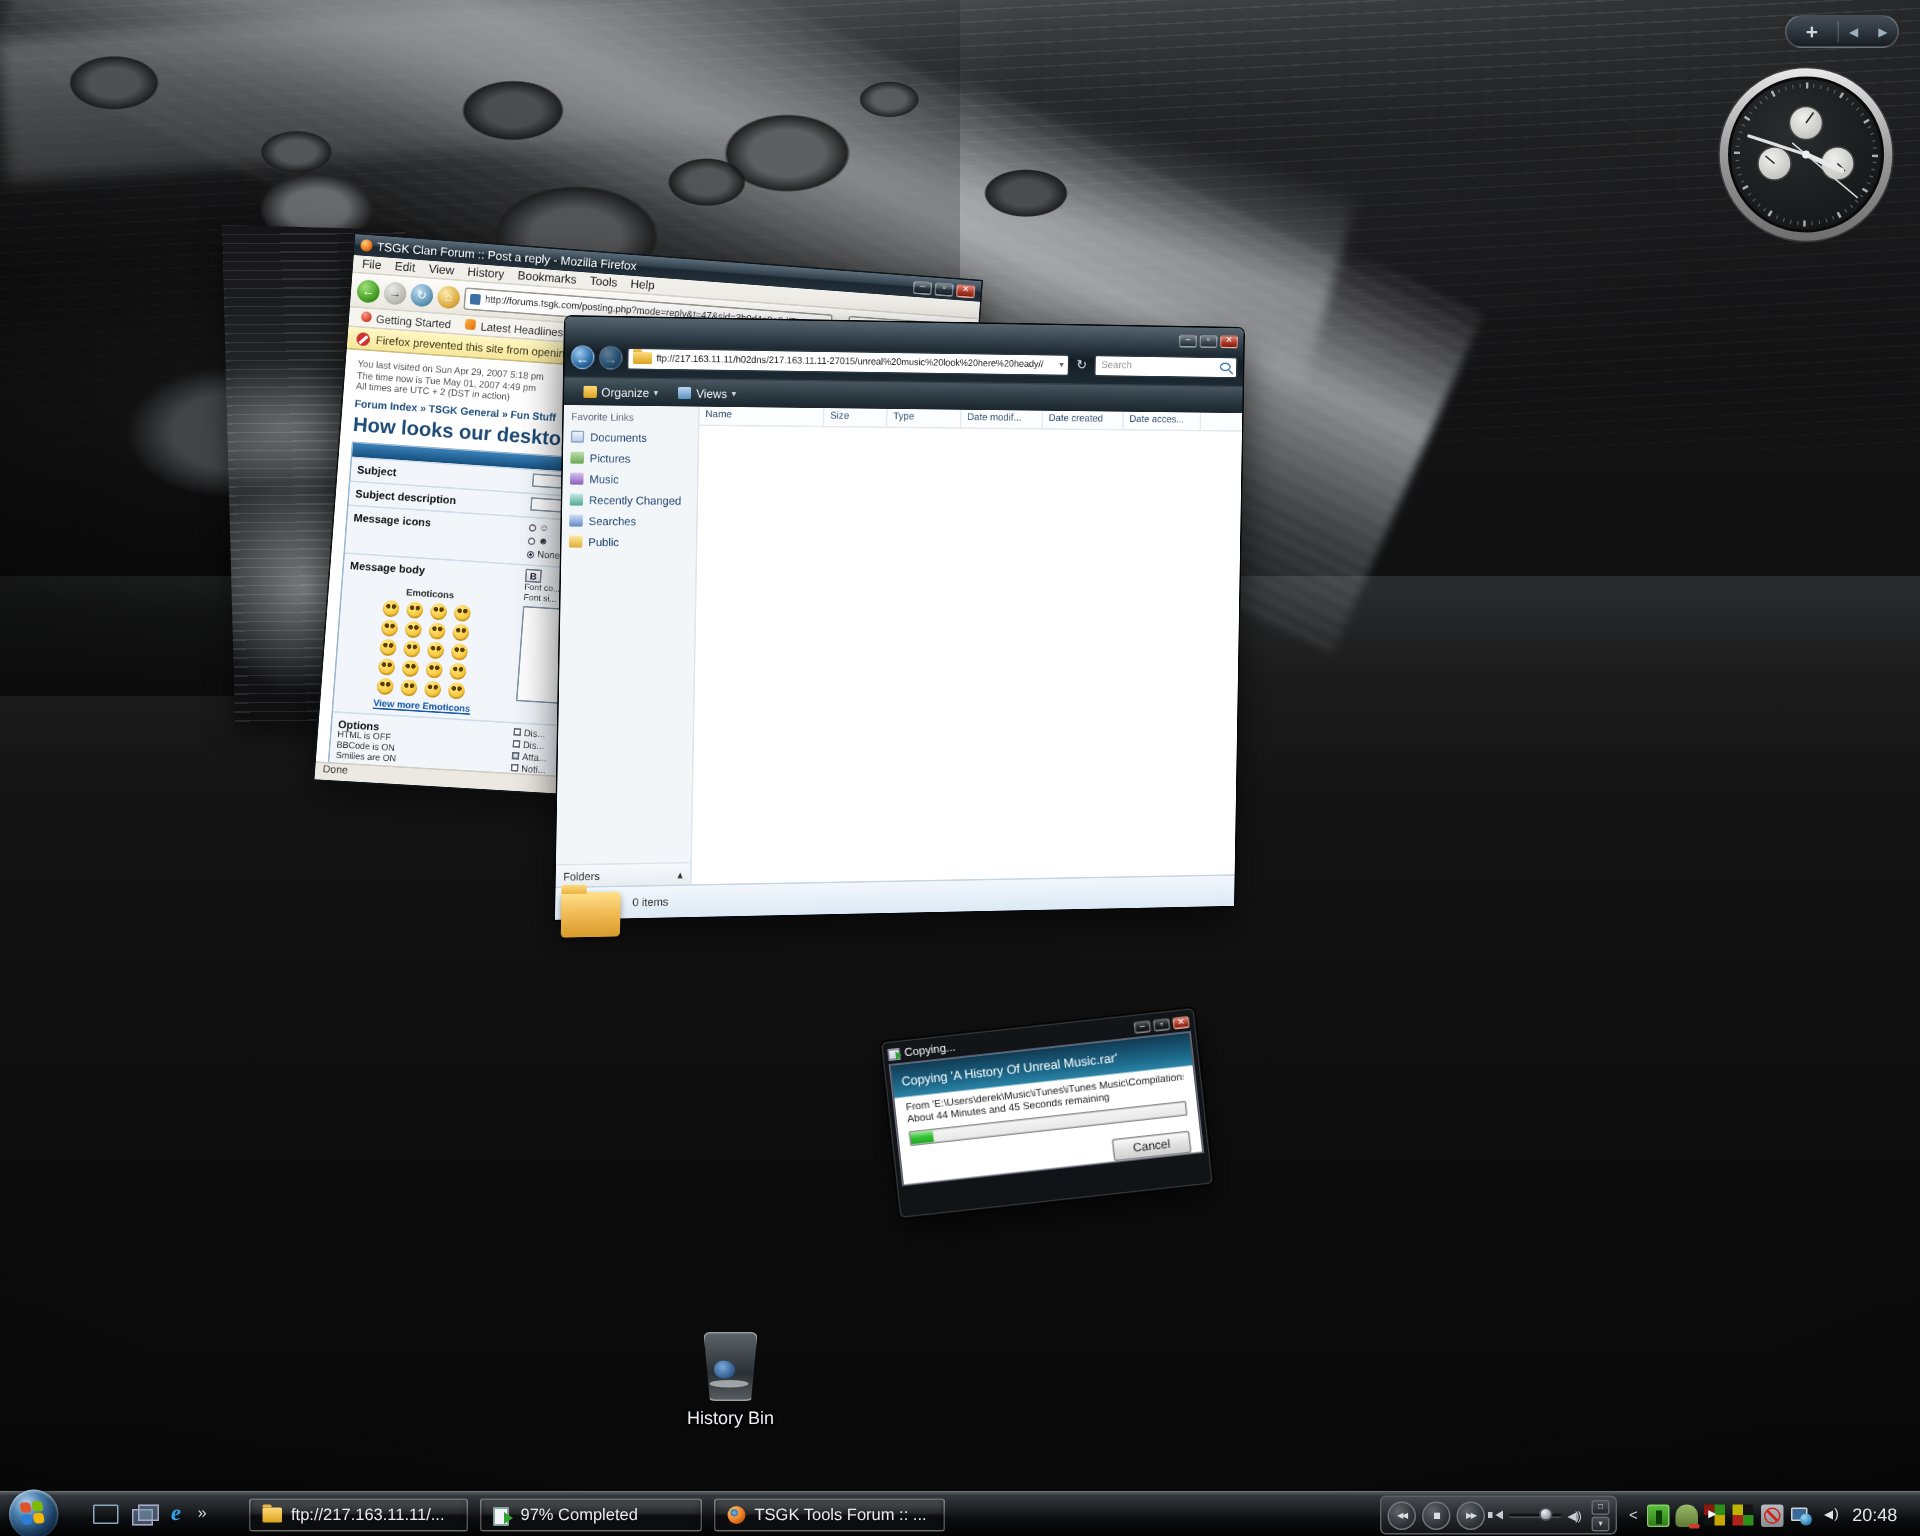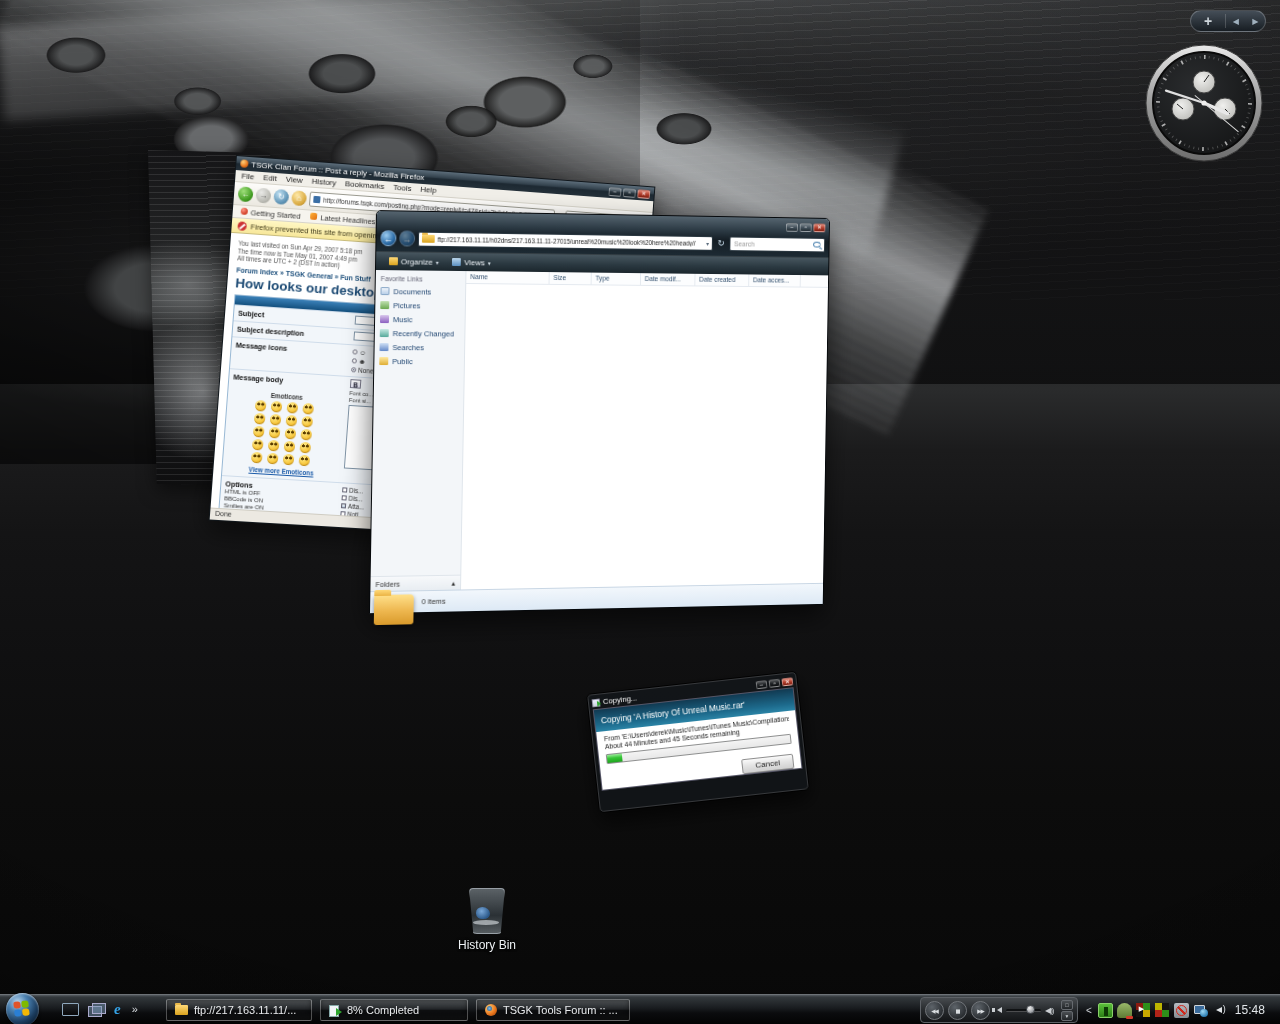--- a/index.html
+++ b/index.html
@@ -619,21 +619,21 @@
       <span class="ql-flip"></span>
       <span class="ql-ie">e</span>
       <span class="ql-chv">»</span>
     </div>
     <div class="tb-btn tb1">
       <span class="tb-folder"></span>
       <span>ftp://217.163.11.11/...</span>
     </div>
     <div class="tb-btn tb2">
       <span class="tb-copy"></span>
-      <span>8% Completed</span>
+      <span>97% Completed</span>
     </div>
     <div class="tb-btn tb3">
       <span class="tb-ff"></span>
       <span>TSGK Tools Forum :: ...</span>
     </div>
     <div class="media">
       <span class="mbtn">◀◀</span>
       <span class="mbtn">▮▮</span>
       <span class="mbtn">▶▶</span>
       <span class="spk"></span>
@@ -658,17 +658,17 @@
         </span>
       <span class="ticon t-quad2">
           <i></i>
           <i></i>
           <i></i>
           <i></i>
         </span>
       <span class="ticon t-stop"></span>
       <span class="ticon t-net"></span>
       <span class="ticon t-vol"></span>
-      <span class="tclock">15:48</span>
+      <span class="tclock">20:48</span>
     </div>
   </div>
 
 </div>
 
 </body></html>

